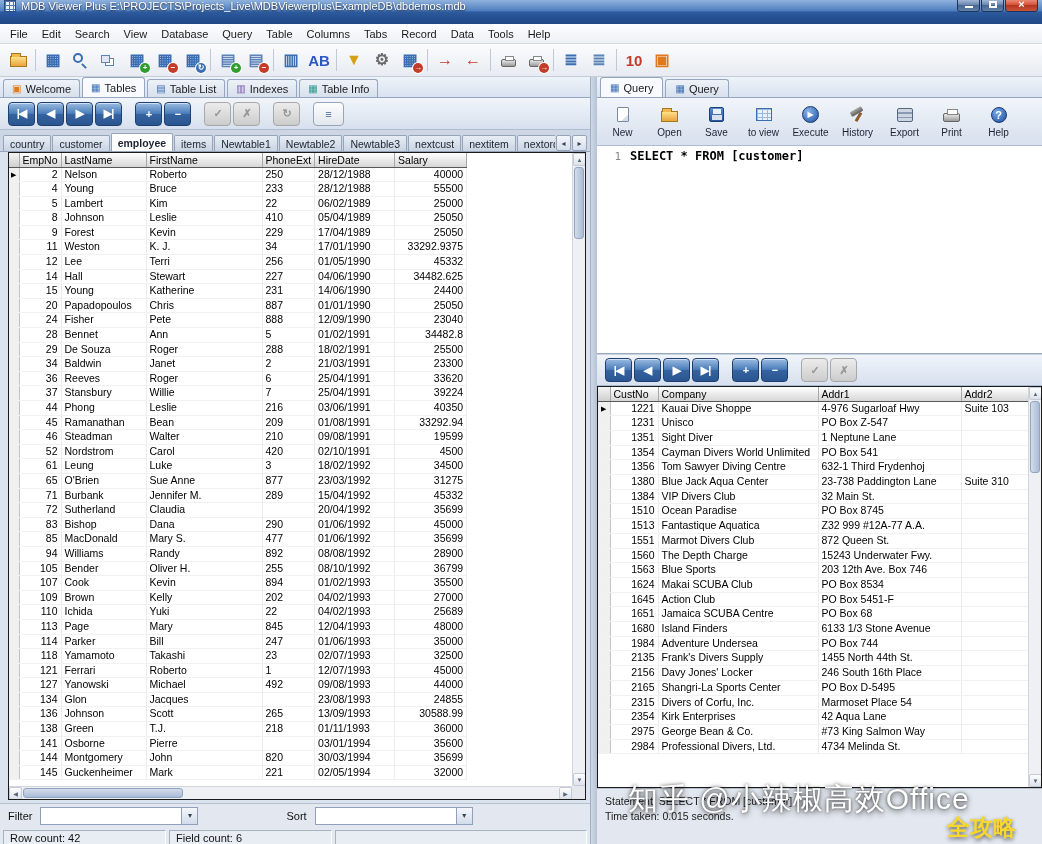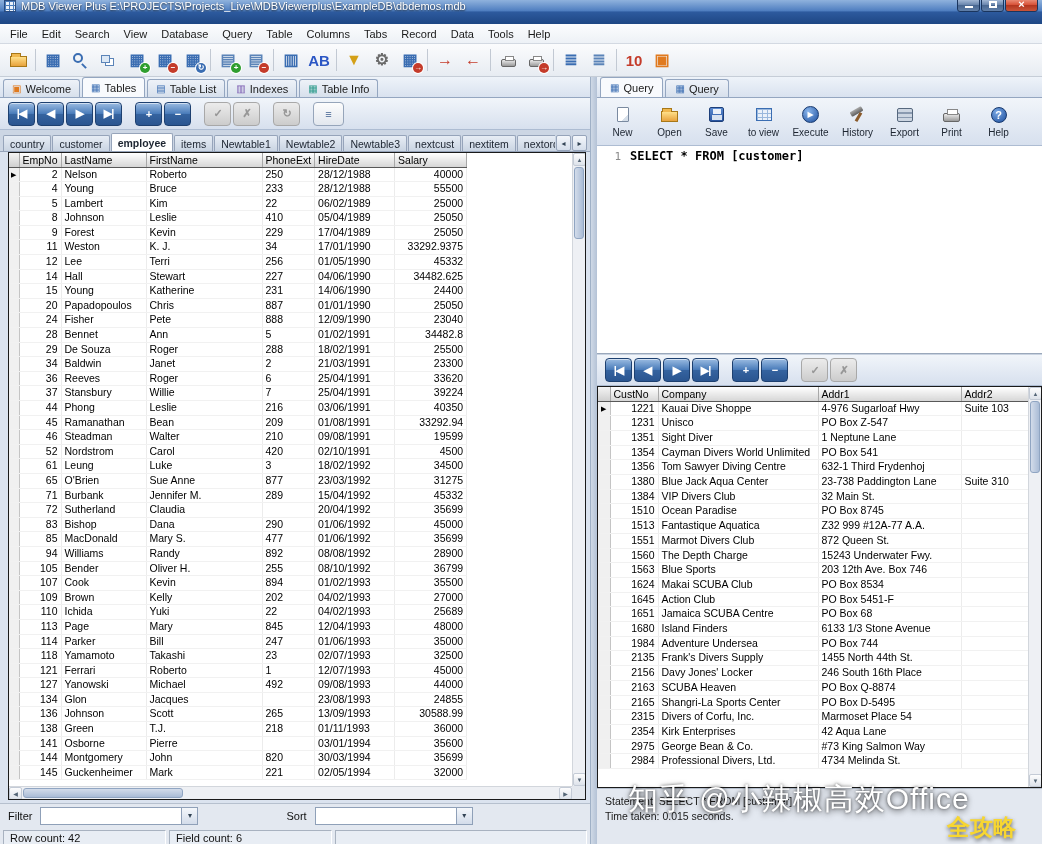--- a/index.html
+++ b/index.html
@@ -1021,27 +1021,20 @@
             </tr>
             <tr>
               <td class="sel"></td>
               <td class="ra">2156</td>
               <td>Davy Jones' Locker</td>
               <td>246 South 16th Place</td>
               <td></td>
             </tr>
             <tr>
               <td class="sel"></td>
-              <td class="ra">2163</td>
-              <td>SCUBA Heaven</td>
-              <td>PO Box Q-8874</td>
-              <td></td>
-            </tr>
-            <tr>
-              <td class="sel"></td>
               <td class="ra">2165</td>
               <td>Shangri-La Sports Center</td>
               <td>PO Box D-5495</td>
               <td></td>
             </tr>
             <tr>
               <td class="sel"></td>
               <td class="ra">2315</td>
               <td>Divers of Corfu, Inc.</td>
               <td>Marmoset Place 54</td>

